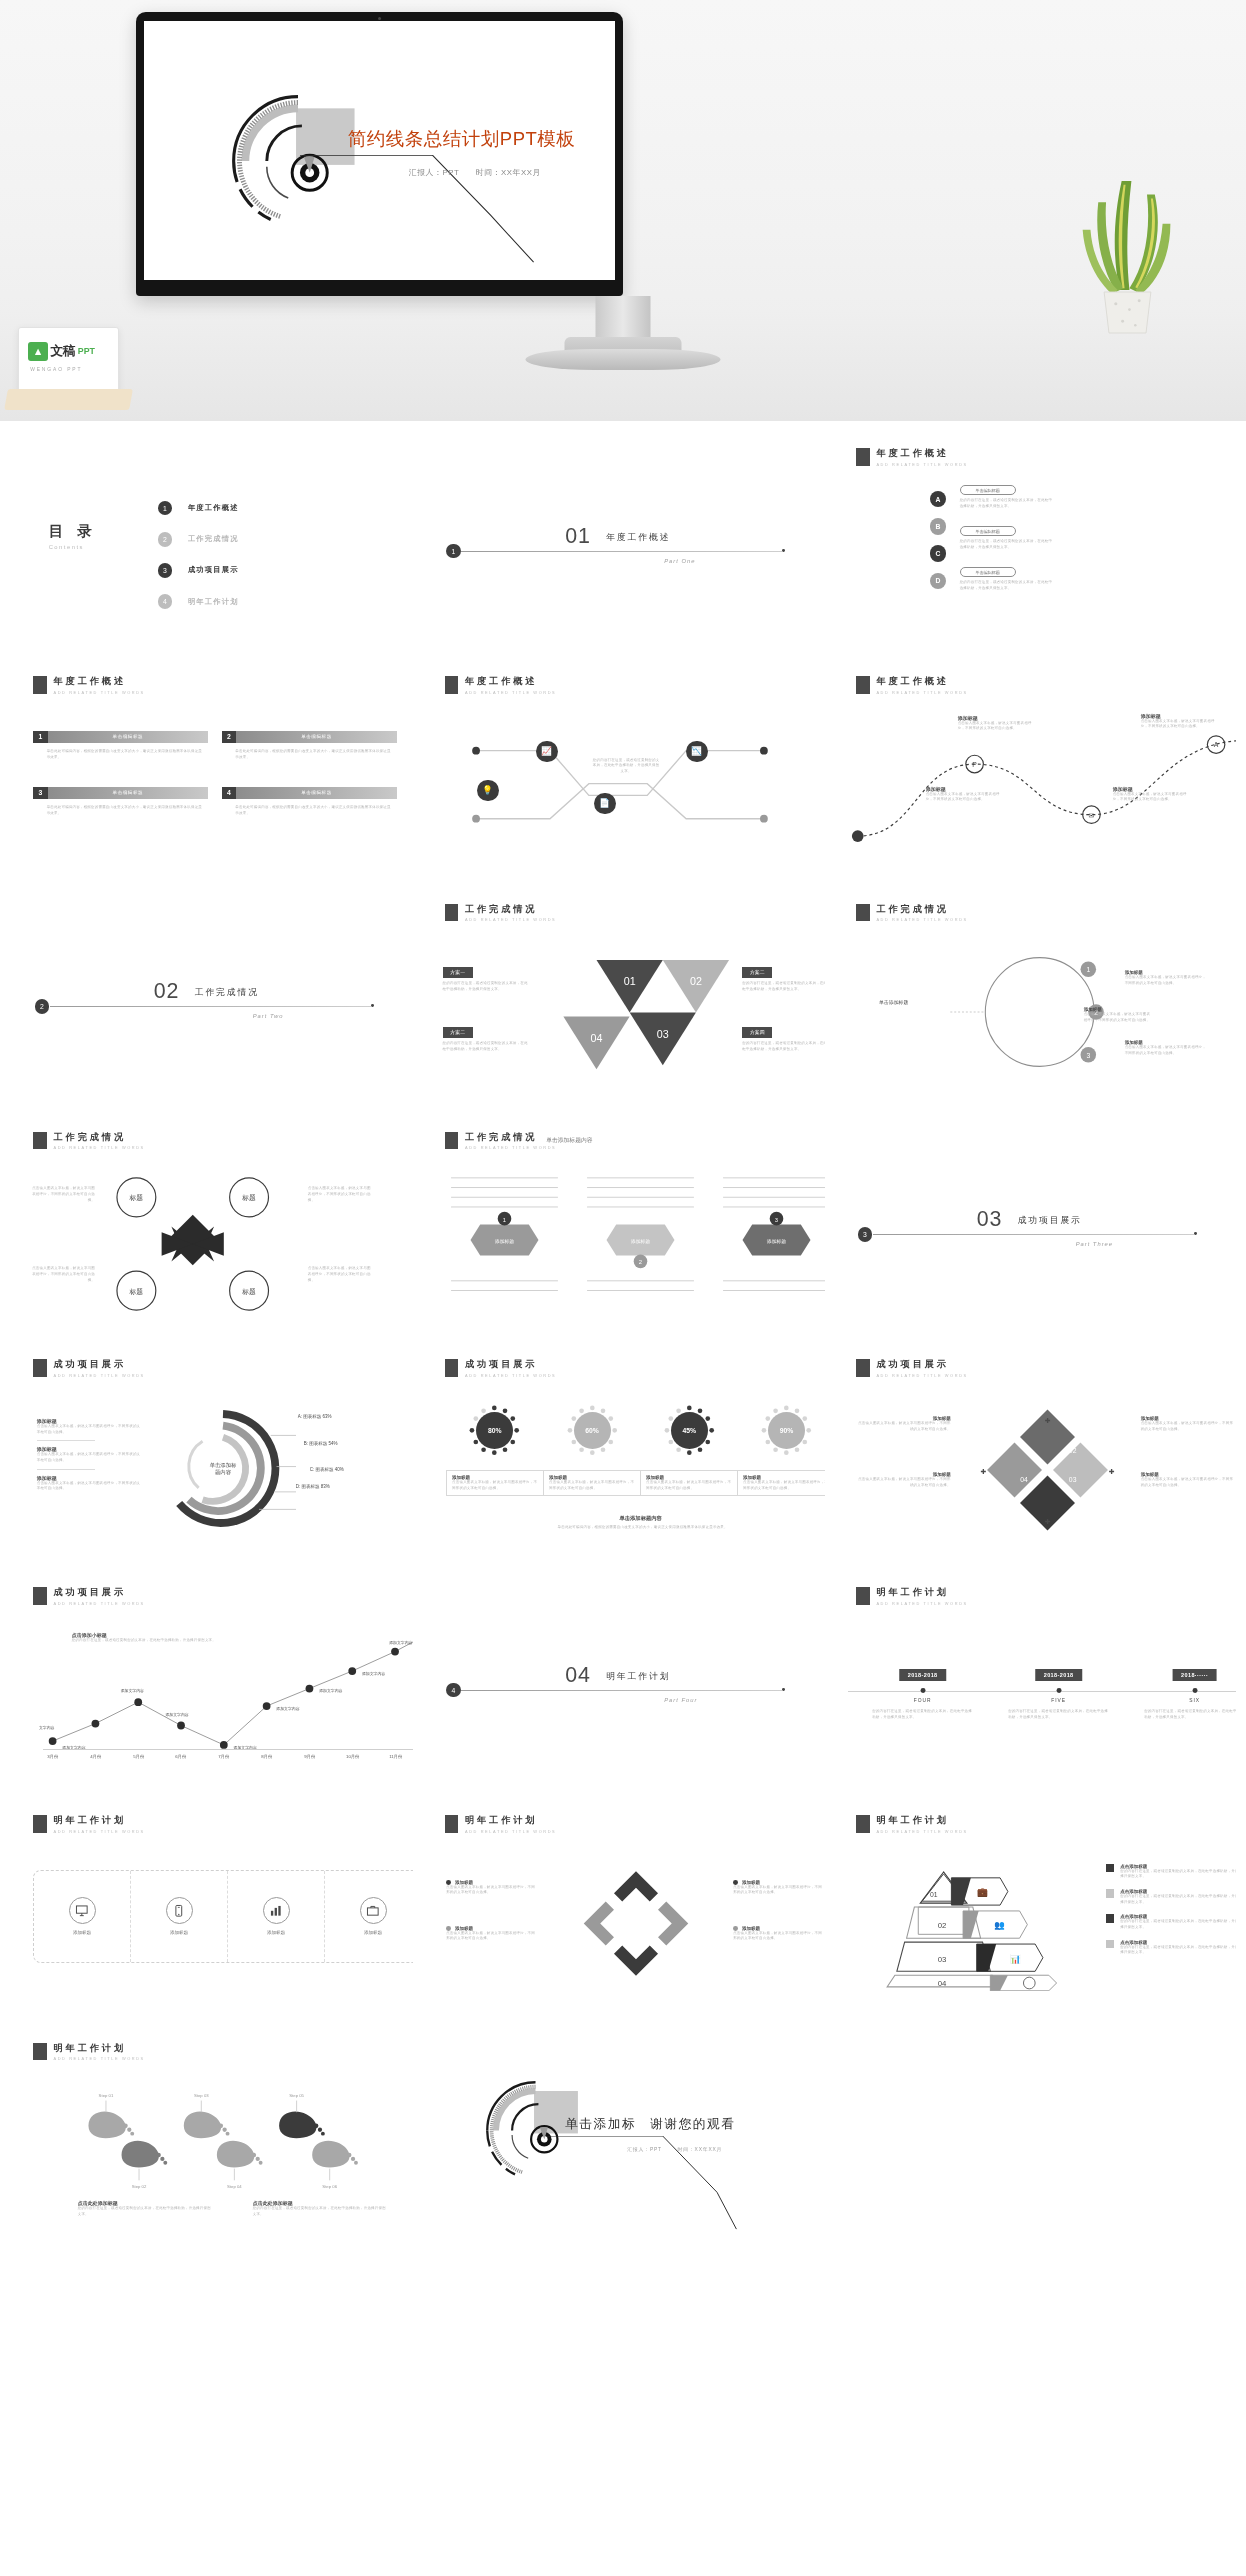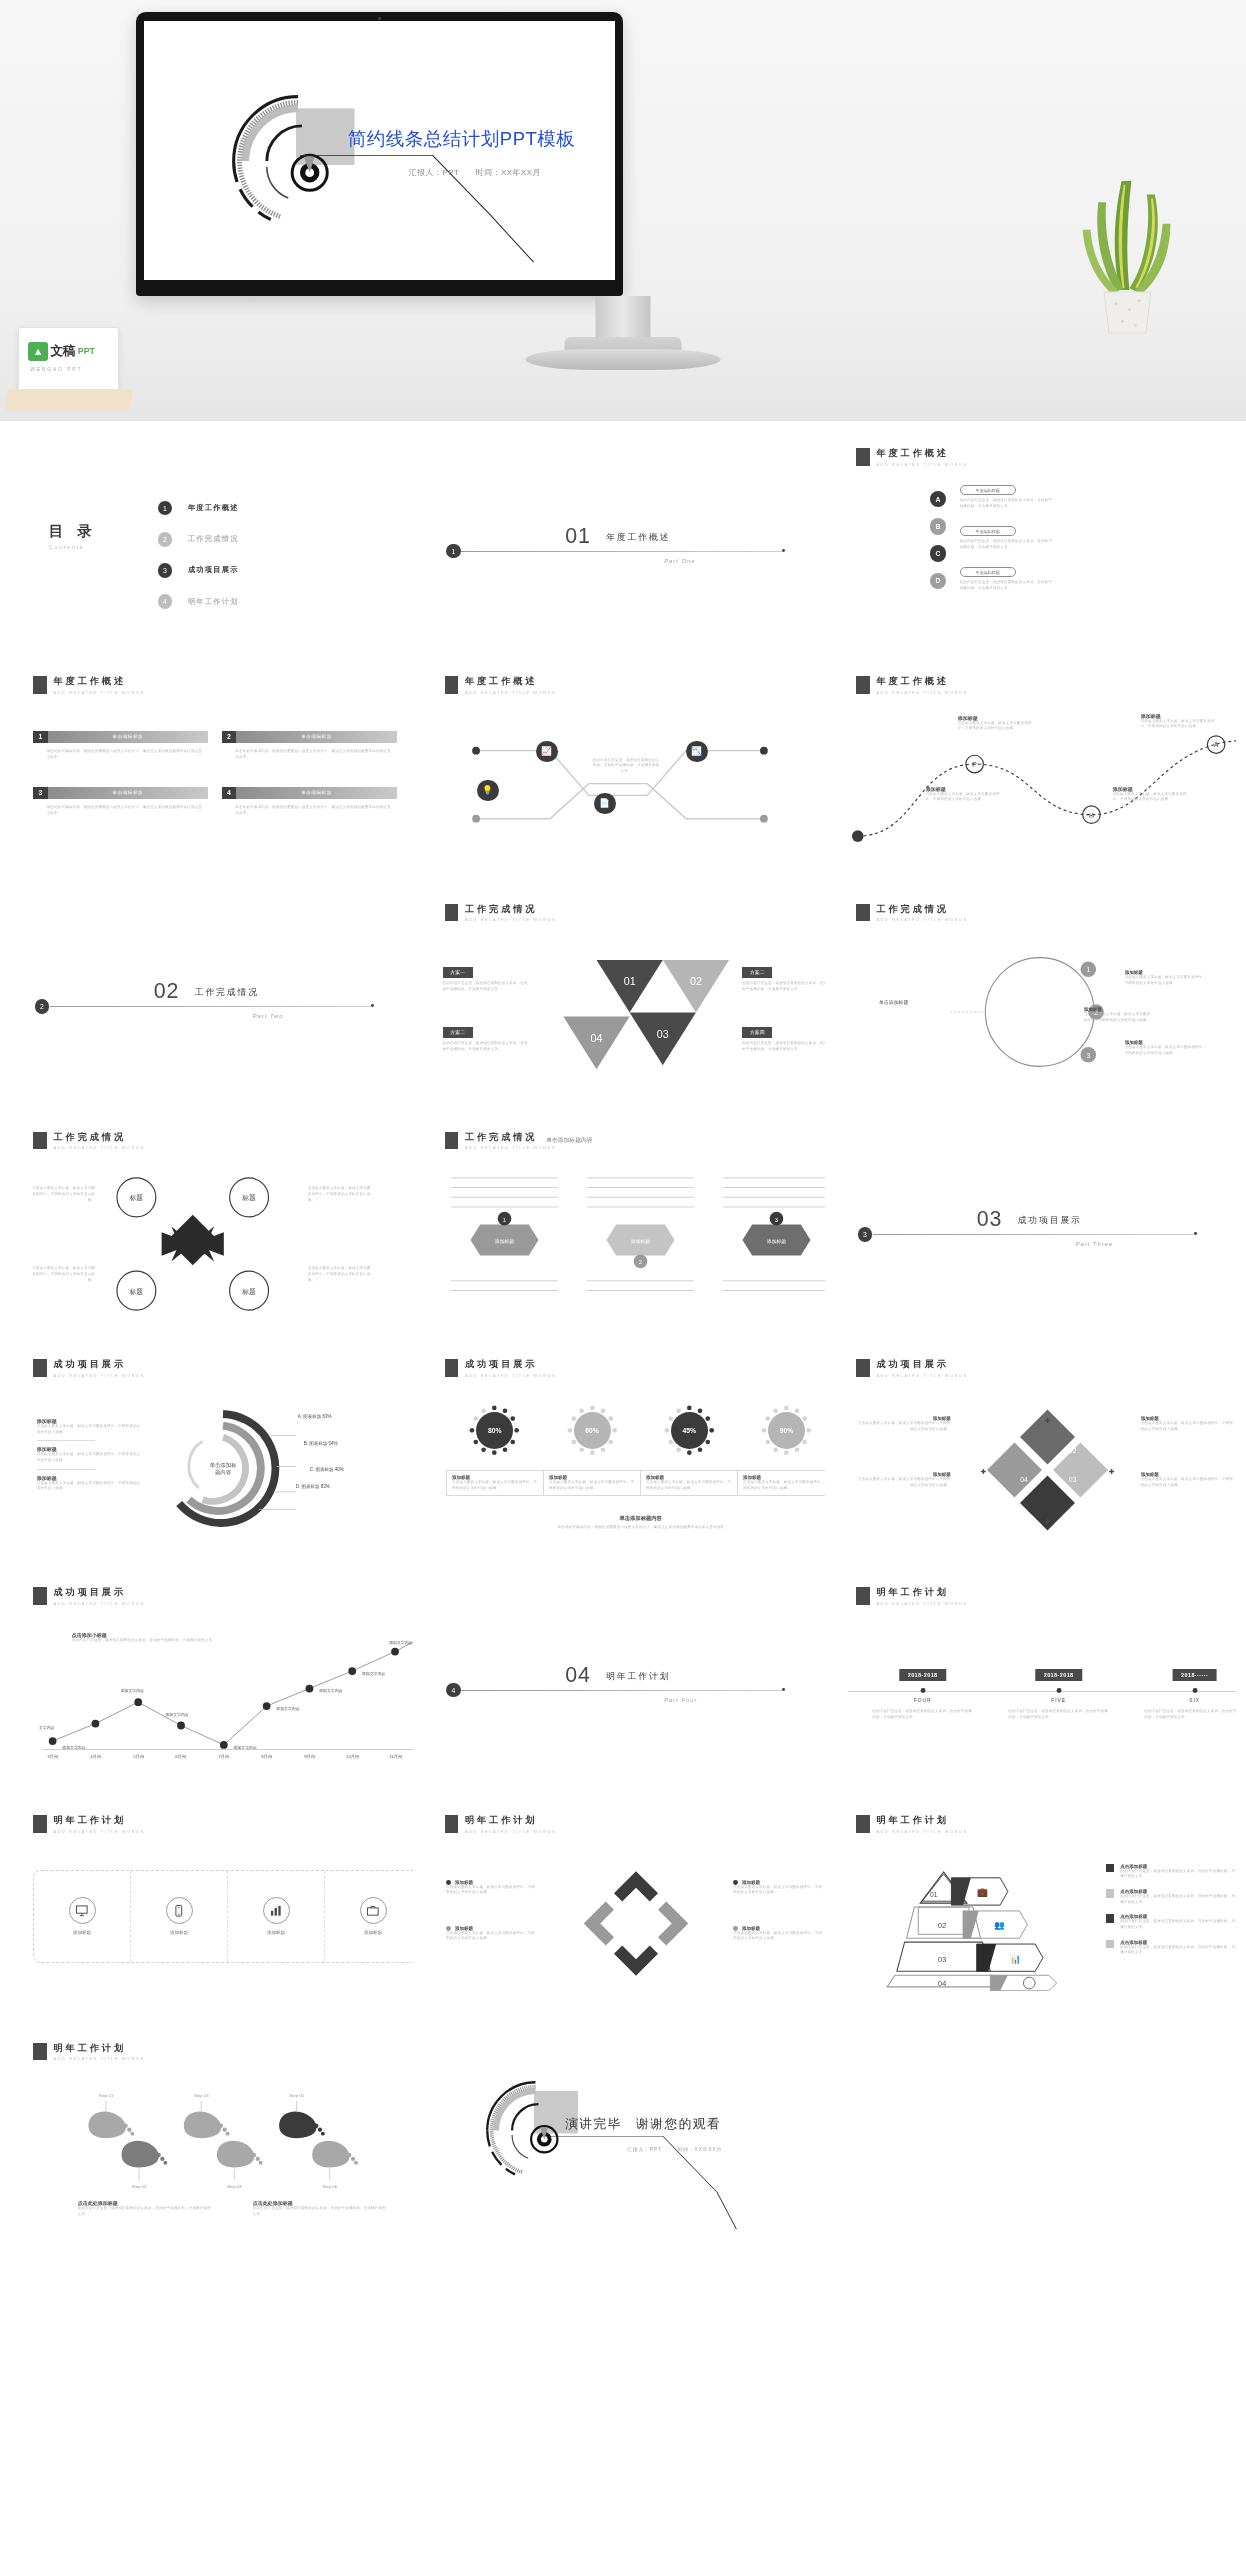--- a/index.html
+++ b/index.html
@@ -23,21 +23,21 @@
     width:55px; height:55px; background:linear-gradient(90deg,#c9c9c9,#e8e8e8,#c4c4c4); }
   .stand-base { position:absolute; left:50%; top:349px; transform:translateX(-50%);
     width:195px; height:21.4px; border-radius:50%/70%;
     background:linear-gradient(180deg,#dcdcdc,#b9b9b9); }
   .stand-base2 { position:absolute; left:50%; top:337px; transform:translateX(-50%);
     width:117px; height:19.5px; background:linear-gradient(180deg,#d3d3d3,#bfbfbf);
     border-radius:5.8px 5.8px 0 0; }
 
   
   .hero-ring { position:absolute; left:76px; top:62px; width:156px; height:156px; }
-  .hero-title { position:absolute; left:204px; top:105px; font-size:18.5px; color:#1d4ed8;
+  .hero-title { position:absolute; left:204px; top:105px; font-size:18.5px; color:#c2410c;
     letter-spacing:0.5px; white-space:nowrap; }
   .hero-sub { position:absolute; left:265px; top:146px; font-size:7.8px; color:#8a8a8a;
     letter-spacing:0.6px; white-space:nowrap; }
   .hero-sub span { margin-right:13.6px; }
   .hero-line { position:absolute; left:156px; top:134px; }
 
   
   .plant { position:absolute; right:60px; top:173px; width:117px; height:162px; }
   .calendar { position:absolute; left:17.5px; top:327px; width:101px; height:72px;
     background:#fff; border:1px solid #e2e2e2; border-radius:2.9px;
@@ -1056,21 +1056,21 @@
       <path d="M84 44 A36 36 0 0 0 48 80" fill="none" stroke="#1b1b1b" stroke-width="3"></path>
       <path d="M48 86 A34 34 0 0 0 70 118" fill="none" stroke="#4a4a4a" stroke-width="1.6"></path>
       <circle cx="92" cy="92" r="18" fill="none" stroke="#111" stroke-width="3"></circle>
       <circle cx="92" cy="92" r="10" fill="#111"></circle>
       <circle cx="92" cy="92" r="4.5" fill="#fff"></circle>
       <path d="M92 92 L86 76 A17 17 0 0 1 97 76 Z" fill="#9a9a9a"></path>
     </svg>
     <svg style="position:absolute;left:125px;top:113px" width="214" height="97" viewBox="0 0 220 100">
       <polyline points="0,0 120,0 176,58 196,96" fill="none" stroke="#2b2b2b" stroke-width="1"></polyline>
     </svg>
-    <div class="th-title">演讲完毕　谢谢您的观看</div>
+    <div class="th-title">单击添加标　谢谢您的观看</div>
     <div class="th-sub">
       <span>汇报人：PPT</span>
       <span style="margin-left:13.6px">时间：XX年XX月</span>
     </div>
   </div>
 
   <div class="slide"></div>
 
 </div>
 

